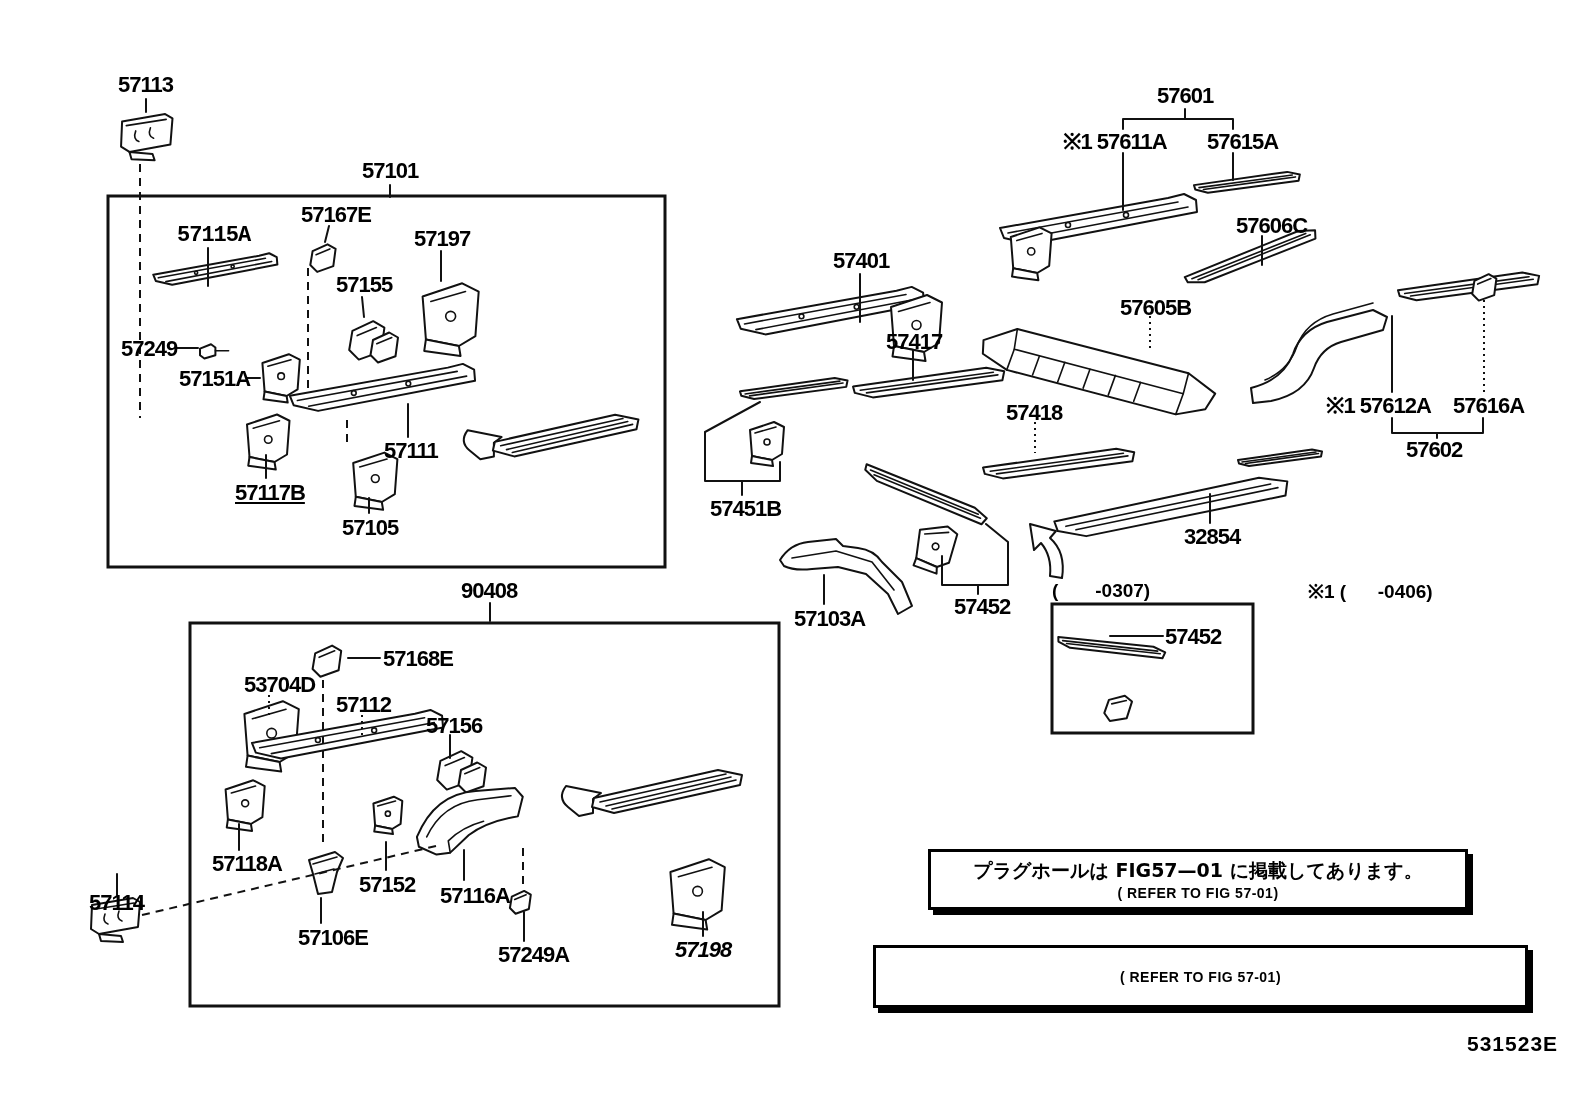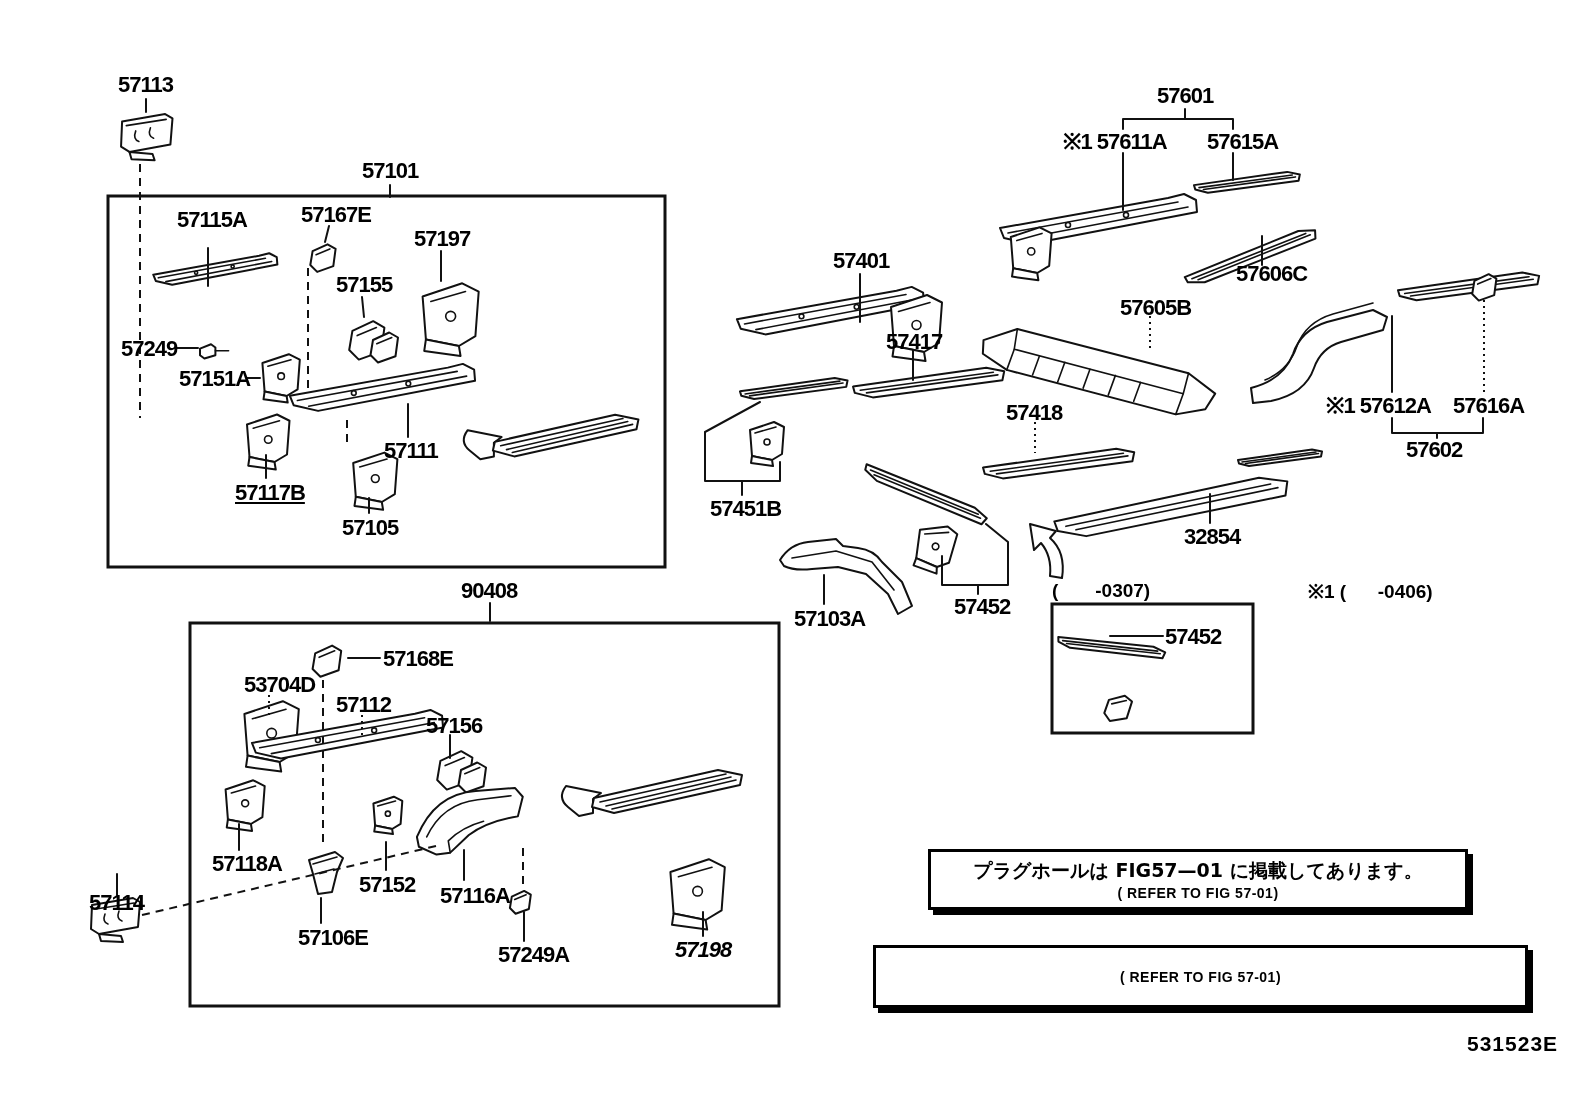--- a/index.html
+++ b/index.html
@@ -157,21 +157,21 @@
       <path class="ld" d="M146,99 V112 M390,185 V197 M208,248 V286 M329,226 L325,242 M441,251 V281 M362,297 L364,317 M175,348 H198 M247,378 H260 M408,437 V404 M266,478 V455 M369,513 V498 M490,603 V621 M380,658 H348 M450,735 V758 M117,874 V895 M239,850 V824 M386,870 V842 M464,880 V850 M321,923 V898 M524,912 V941 M703,936 V912"></path>
       <path class="ld" d="M1185,109 V119 M1123,119 H1233 M1123,119 V129 M1233,119 V129 M1123,153 V210 M1233,153 V180 M1262,236 V265 M860,274 V322 M913,350 V380 M1210,523 V494 M1392,392 V316 M1392,418 V433 M1483,418 V433 M1392,433 H1483 M1437,433 V438 M760,402 L705,432 M705,432 V481 M780,462 V481 M705,481 H780 M742,481 V495 M942,556 V585 M986,524 L1008,542 M1008,542 V585 M942,585 H1008 M978,585 V594 M824,604 V575 M1110,636 H1163"></path>
       <path class="ldot" d="M269,695 V716 M362,715 V738 M1150,316 V348 M1035,422 V453 M1484,392 V296"></path>
       <path class="ldash" d="M140,164 V418 M308,268 V393 M347,420 V448 M323,680 V846 M142,915 L436,846 M523,848 V888"></path>
     </g>
   </svg>
 
   <div>
       <div class="pn-label" style="left: 118px; top: 73px;">57113</div>
       <div class="pn-label" style="left: 362px; top: 159px;">57101</div>
-      <div class="pn-label" style="left: 177px; top: 208px;">57115A</div>
+      <div class="pn-label" style="left: 177px; top: 224px; font-family: Liberation Mono, monospace;">57115A</div>
       <div class="pn-label" style="left: 301px; top: 203px;">57167E</div>
       <div class="pn-label" style="left: 414px; top: 227px;">57197</div>
       <div class="pn-label" style="left: 336px; top: 273px;">57155</div>
       <div class="pn-label" style="left: 121px; top: 337px;">57249</div>
       <div class="pn-label" style="left: 179px; top: 367px;">57151A</div>
       <div class="pn-label" style="left: 384px; top: 439px;">57111</div>
       <div class="pn-label" style="left: 235px; top: 481px; text-decoration: underline;">57117B</div>
       <div class="pn-label" style="left: 342px; top: 516px;">57105</div>
       <div class="pn-label" style="left: 461px; top: 579px;">90408</div>
       <div class="pn-label" style="left: 383px; top: 647px;">57168E</div>
@@ -181,21 +181,21 @@
       <div class="pn-label" style="left: 89px; top: 855px; margin-top: 36px;">57114</div>
       <div class="pn-label" style="left: 212px; top: 852px;">57118A</div>
       <div class="pn-label" style="left: 359px; top: 873px;">57152</div>
       <div class="pn-label" style="left: 440px; top: 884px;">57116A</div>
       <div class="pn-label" style="left: 298px; top: 926px;">57106E</div>
       <div class="pn-label" style="left: 498px; top: 943px;">57249A</div>
       <div class="pn-label" style="left: 675px; top: 938px; font-style: italic;">57198</div>
       <div class="pn-label" style="left: 1157px; top: 84px;">57601</div>
       <div class="pn-label" style="left: 1063px; top: 130px;">※1 57611A</div>
       <div class="pn-label" style="left: 1207px; top: 130px;">57615A</div>
-      <div class="pn-label" style="left: 1236px; top: 214px; margin-top: 48px;">57606C</div>
+      <div class="pn-label" style="left: 1236px; top: 214px;">57606C</div>
       <div class="pn-label" style="left: 833px; top: 249px;">57401</div>
       <div class="pn-label" style="left: 886px; top: 330px;">57417</div>
       <div class="pn-label" style="left: 1120px; top: 296px;">57605B</div>
       <div class="pn-label" style="left: 1006px; top: 401px;">57418</div>
       <div class="pn-label" style="left: 1184px; top: 525px;">32854</div>
       <div class="pn-label" style="left: 1326px; top: 394px;">※1 57612A</div>
       <div class="pn-label" style="left: 1453px; top: 394px;">57616A</div>
       <div class="pn-label" style="left: 1406px; top: 438px;">57602</div>
       <div class="pn-label" style="left: 710px; top: 497px;">57451B</div>
       <div class="pn-label" style="left: 954px; top: 595px;">57452</div>

